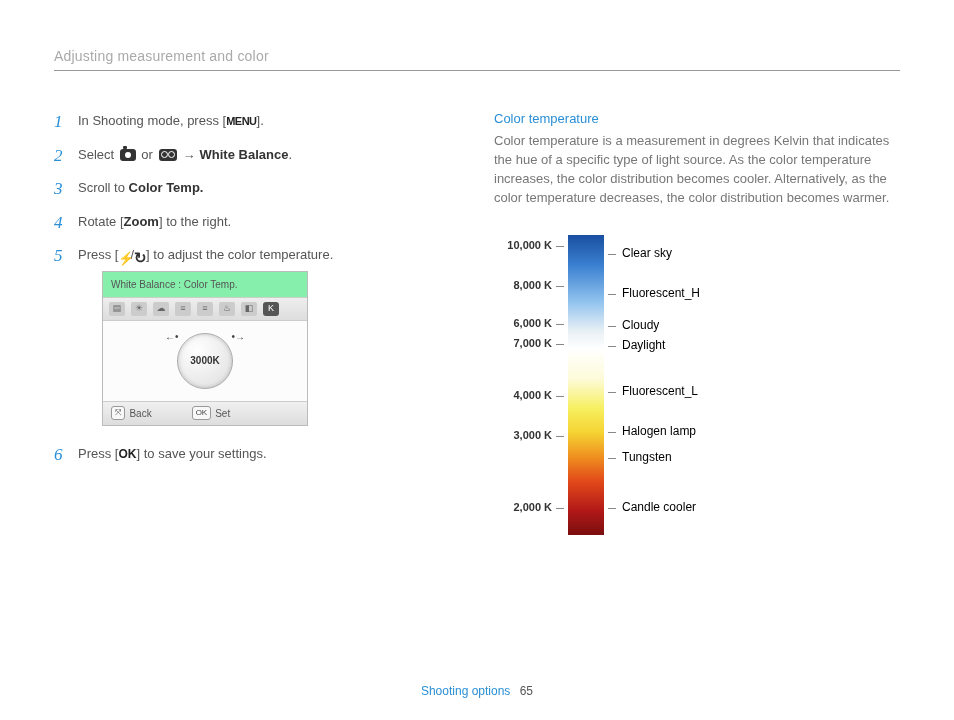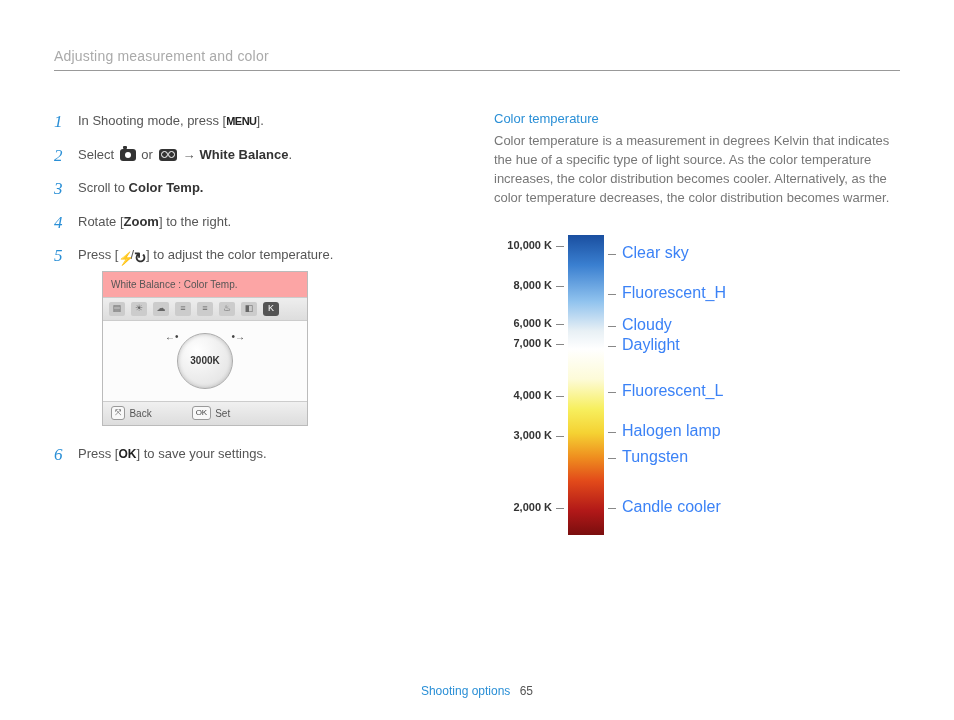--- a/index.html
+++ b/index.html
@@ -89,21 +89,21 @@
   .timer-icon::before {
     content:'↻'; font-size:15px; color:#333; line-height:12px; font-weight:bold;
   }
   .arrow { margin: 0 4px; }
 
   
   .preview {
     width: 206px; margin: 6px 0 18px 24px;
     border: 1px solid #bbb; background:#fff; font-size:11px;
   }
-  .pv-title { padding:5px 8px; background:#fca5a5; border-bottom:1px solid #ccc; color:#555; font-size:10px;}
+  .pv-title { padding:5px 8px; background:#86efac; border-bottom:1px solid #ccc; color:#555; font-size:10px;}
   .pv-icons {
     background: linear-gradient(#eee,#ddd); padding:4px 6px;
     display:flex; gap:6px; border-bottom:1px solid #ccc;
   }
   .wb-icon {
     width:16px; height:14px; background:#ccc; border-radius:2px;
     display:flex; align-items:center; justify-content:center;
     font-size:9px; color:#666;
   }
   .wb-icon.active { background:#555; color:#fff; border-radius:3px;}
@@ -138,21 +138,21 @@
   .tick { position:absolute; right:0; font-size:11px; color:#333; font-weight:bold; white-space:nowrap; transform:translateY(-50%);}
   .tick::after { content:''; display:inline-block; width:8px; height:1px; background:#888; margin-left:4px; vertical-align:middle;}
   .spectrum {
     width:36px; height:300px; margin:0 4px;
     background: linear-gradient(to bottom,
       #1a4fa0 0%, #3a7fd0 10%, #8fc2ee 22%, #e8f0f5 32%,
       #ffffff 38%, #fdfbd8 48%, #f7ef5e 58%, #f5d233 66%,
       #ef8f1f 74%, #e24a1a 82%, #b11818 92%, #7a0e0e 100%);
   }
   .labels-right { width:140px; position:relative;}
-  .rlabel { position:absolute; left:0; font-size:16px; color:#3b82f6; transform:translateY(-50%); white-space:nowrap;}
+  .rlabel { position:absolute; left:0; font-size:12px; color:#000000; transform:translateY(-50%); white-space:nowrap;}
   .rlabel::before { content:''; display:inline-block; width:8px; height:1px; background:#888; margin-right:6px; vertical-align:middle;}
 
   .footer {
     position:absolute; bottom:22px; left:0; right:0;
     text-align:center; font-size:12px; color:#888;
   }
   .footer .sec { color:#2a8fd6; margin-right:6px;}
   .footer .pg { color:#555;}
 </style>
 </head>

